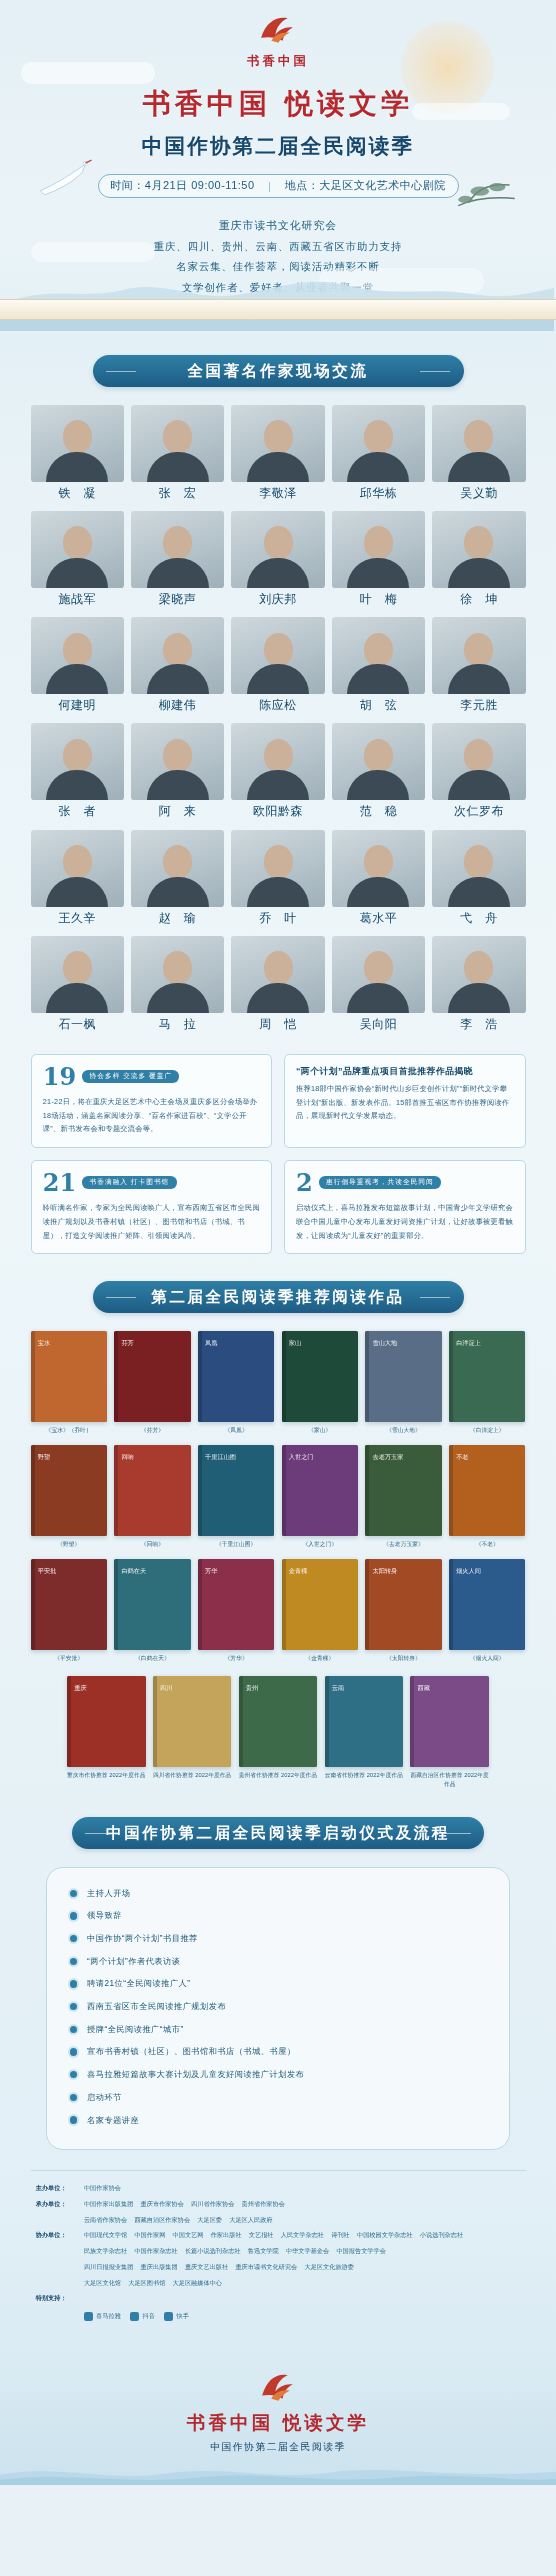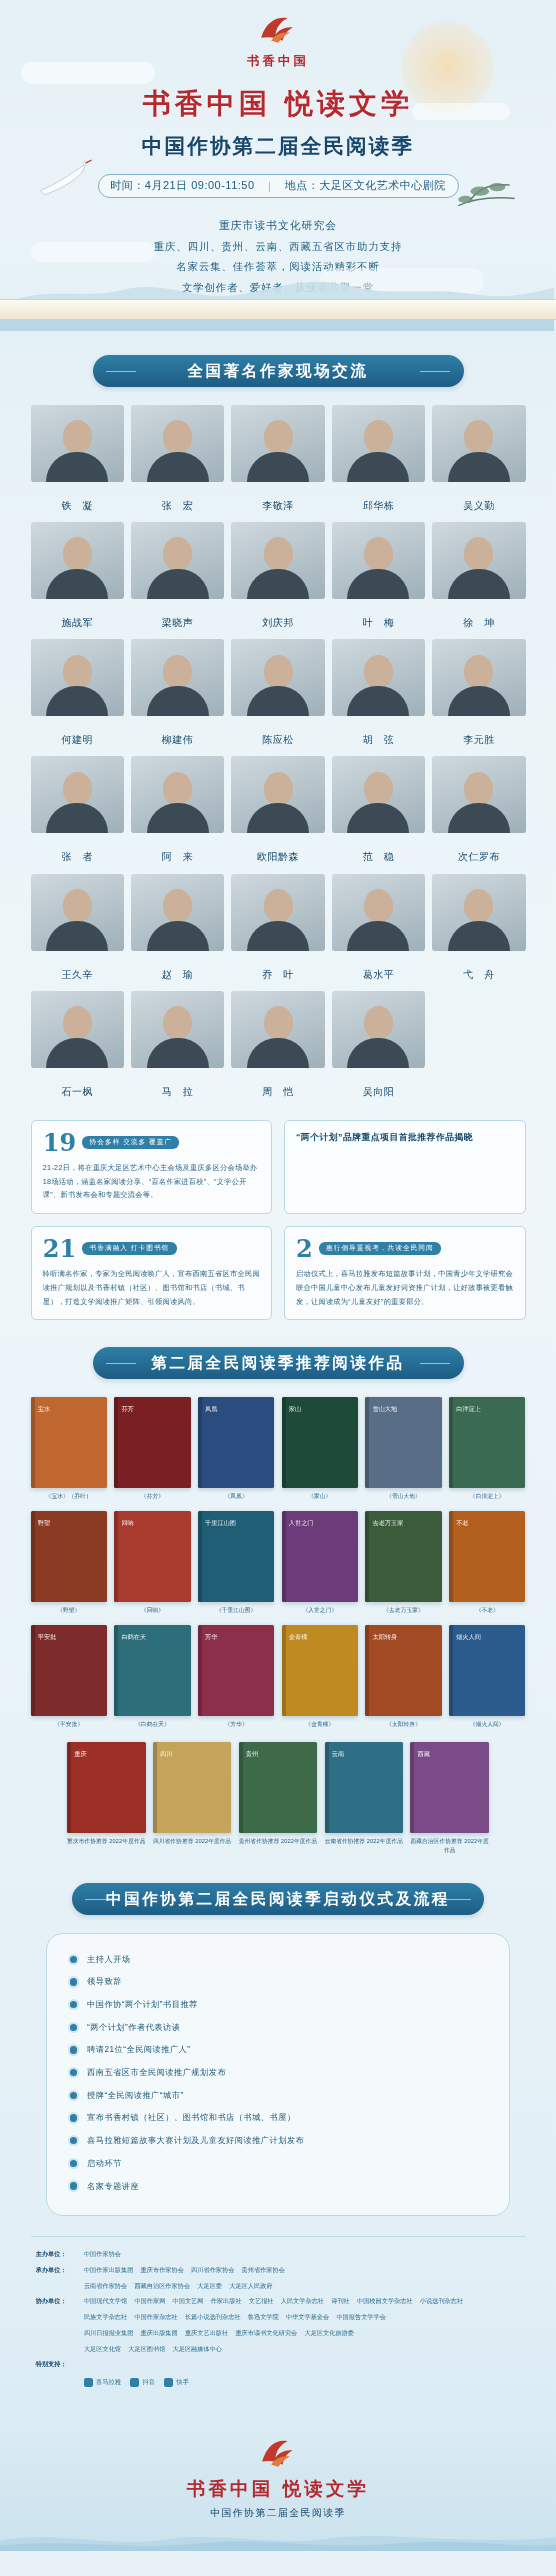--- a/index.html
+++ b/index.html
@@ -193,22 +193,22 @@
   }
   .author .photo .body {
     position: absolute;
     left: 50%; bottom: 0;
     width: 62px; height: 30px;
     margin-left: -31px;
     border-radius: 31px 31px 0 0;
     background: #3b4a55;
   }
   .author .name {
-    margin-top: 17px;
-    font-size: 10px;
+    margin-top: 3px;
+    font-size: 12px;
     color: #14486a;
     letter-spacing: 0.5px;
   }
 
   
   .cards {
     margin: 20.6px auto 0;
     width: 495px;
     display: grid;
     grid-template-columns: 1fr 1fr;
@@ -657,29 +657,37 @@
         </div>
         <div class="name">周　恺</div>
       </div>
     <div class="author">
         <div class="photo">
           <div class="head"></div>
           <div class="body"></div>
         </div>
         <div class="name">吴向阳</div>
       </div>
+    <div class="author">
+        <div class="photo">
+          <div class="head"></div>
+          <div class="body"></div>
+        </div>
+        <div class="name">李　浩</div>
+      </div>
   </div>
 
   <div class="cards">
     <div class="card">
       <div><span class="num">19</span><span class="tag">协会多样  交流多  覆盖广</span></div>
       <div class="ctext" style="margin-top:6.2px">21-22日，将在重庆大足区艺术中心主会场及重庆多区分会场举办18场活动，涵盖名家阅读分享、“百名作家进百校”、“文学公开课”、新书发布会和专题交流会等。</div>
     </div>
     <div class="card plain">
       <div class="ctitle">“两个计划”品牌重点项目首批推荐作品揭晓</div>
+      <div class="ctext">推荐18部中国作家协会“新时代山乡巨变创作计划”“新时代文学攀登计划”新出版、新发表作品。15部首推五省区市作协推荐阅读作品，展现新时代文学发展动态。</div>
     </div>
     <div class="card">
       <div><span class="num">21</span><span class="tag">书香满融入  打卡图书馆</span></div>
       <div class="ctext" style="margin-top:6.2px">聆听满名作家，专家为全民阅读唤广人，宣布西南五省区市全民阅读推广规划以及书香村镇（社区）、图书馆和书店（书城、书屋），打造文学阅读推广矩阵、引领阅读风尚。</div>
     </div>
     <div class="card">
       <div><span class="num">2</span><span class="tag">惠行倡导重视考，共读全民同阅</span></div>
       <div class="ctext" style="margin-top:6.2px">启动仪式上，喜马拉雅发布短篇故事计划，中国青少年文学研究会联合中国儿童中心发布儿童发好词资推广计划，让好故事被更看触发，让阅读成为“儿童友好”的重要部分。</div>
     </div>
   </div>

